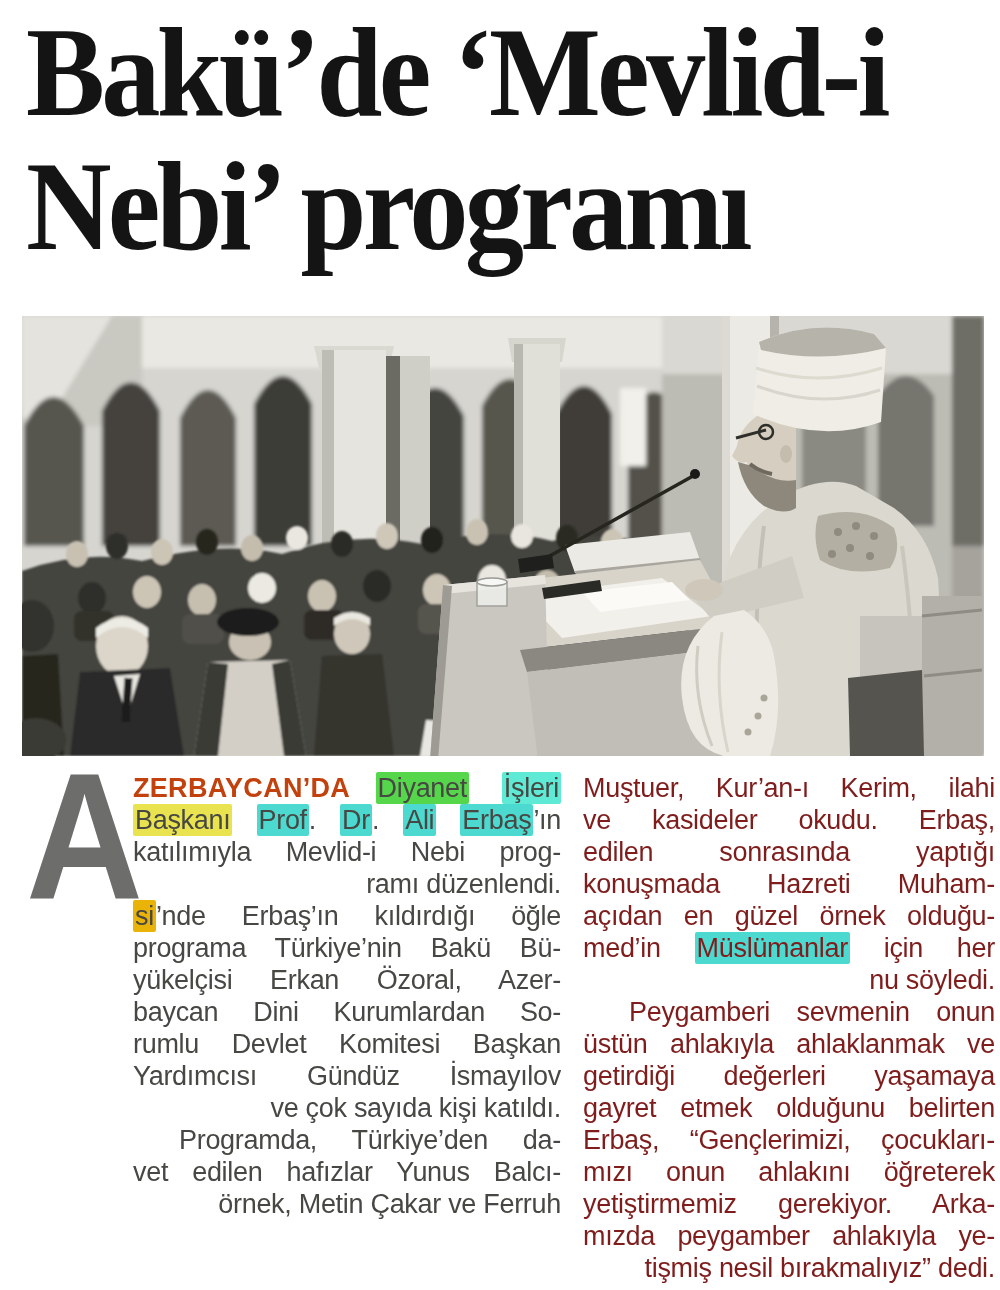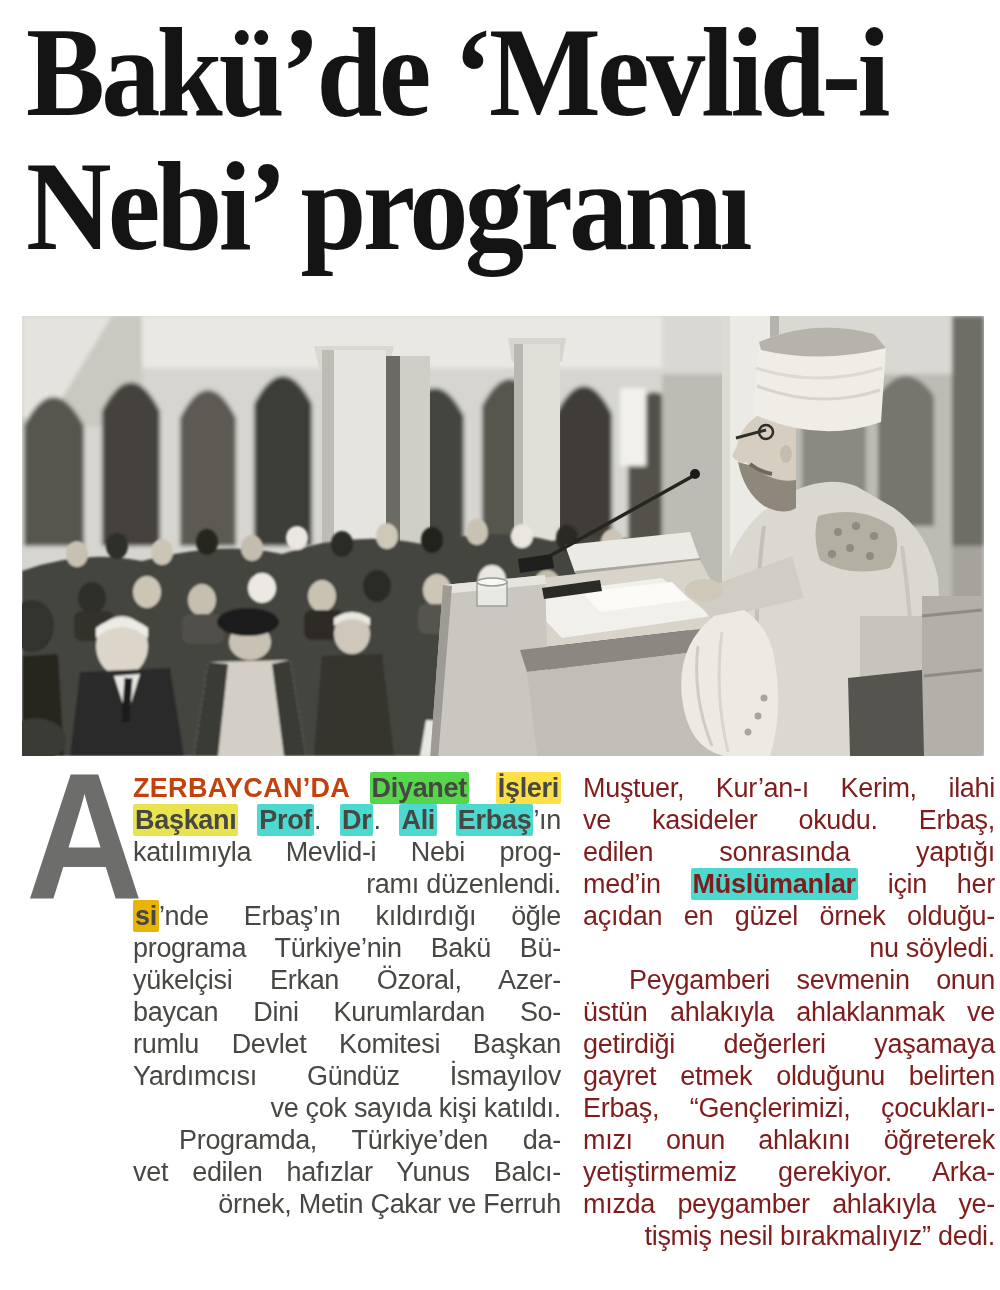--- a/index.html
+++ b/index.html
@@ -23,21 +23,21 @@
   .col{
     position:absolute;top:772px;color:#474743;
     font-size:27px;line-height:32px;letter-spacing:-0.3px;
   }
   .col1{left:133px;width:428px;}
   .col2{left:583px;width:412px;}
   .line{height:32px;text-align:right;}
   .line.j{text-align:justify;text-align-last:justify;}
   .line.indent{text-indent:46px;}
   .b{font-weight:700;color:#181818;letter-spacing:.3px;}
-  .hl{padding:1px 2px;border-radius:2px;font-weight:bold;}
+  .hl{padding:1px 2px;border-radius:2px;}
 </style>
 </head>
 <body>
 
 <div class="headline" style="color: rgb(20, 20, 20);">
   <div>Bakü’de ‘Mevlid-i</div>
   <div>Nebi’ programı</div>
 </div>
 
 <div class="photo-frame">
@@ -220,41 +220,42 @@
     <polygon points="826,362 900,354 902,440 828,440" fill="#55544f"></polygon>
     <line x1="900" y1="300" x2="960" y2="294" stroke="#8e8c84" stroke-width="3"></line>
     <line x1="902" y1="360" x2="960" y2="354" stroke="#8e8c84" stroke-width="3"></line>
   </g>
 </svg>
 </div>
 
 <div class="dropcap" style="color: rgb(109, 109, 107);">A</div>
 
 <div class="col col1" id="col1" style="color: rgb(71, 71, 67);">
-    <div class="line j"><span class="b" style="color: #c2410c;">ZERBAYCAN’DA </span><span class="hl" style="background-color: rgb(85, 214, 75);">Diyanet</span><span> </span><span class="hl" style="background-color: #fde047; margin-left: 7px;">İşleri</span></div>
+    <div class="line j"><span class="b" style="color: #c2410c;">ZERBAYCAN’DA </span><span class="hl" style="background-color: rgb(85, 214, 75);">Diyanet</span><span> </span><span class="hl" style="background-color: #5eead4; margin-left: 7px;">İşleri</span></div>
     <div class="line j"><span class="hl" style="background-color: rgb(232, 227, 79);">Başkanı</span><span> </span><span class="hl" style="background-color: rgb(76, 217, 207);">Prof</span><span>. </span><span class="hl" style="background-color: rgb(76, 217, 207);">Dr</span><span>. </span><span class="hl" style="background-color: rgb(76, 217, 207);">Ali</span><span> </span><span class="hl" style="background-color: rgb(76, 217, 207);">Erbaş</span><span>’ın</span></div>
     <div class="line j"><span>katılımıyla Mevlid-i Nebi prog-</span></div>
     <div class="line"><span>ramı düzenlendi.</span></div>
     <div class="line j"><span class="hl" style="background-color: #eab308;">si</span><span>’nde Erbaş’ın kıldırdığı öğle</span></div>
     <div class="line j"><span>programa Türkiye’nin Bakü Bü-</span></div>
     <div class="line j"><span>yükelçisi Erkan Özoral, Azer-</span></div>
     <div class="line j"><span>baycan Dini Kurumlardan So-</span></div>
     <div class="line j"><span>rumlu Devlet Komitesi Başkan</span></div>
     <div class="line j"><span>Yardımcısı Gündüz İsmayılov</span></div>
     <div class="line"><span>ve çok sayıda kişi katıldı.</span></div>
     <div class="line j indent"><span>Programda, Türkiye’den da-</span></div>
     <div class="line j"><span>vet edilen hafızlar Yunus Balcı-</span></div>
     <div class="line"><span>örnek, Metin Çakar ve Ferruh</span></div>
   </div>
 <div class="col col2" id="col2" style="color: #7f1d1d;">
     <div class="line j"><span>Muştuer, Kur’an-ı Kerim, ilahi</span></div>
     <div class="line j"><span>ve kasideler okudu. Erbaş,</span></div>
     <div class="line j"><span>edilen sonrasında yaptığı</span></div>
+    <div class="line j"><span>konuşmada Hazreti Muham-</span></div>
+    <div class="line j"><span>açıdan en güzel örnek olduğu-</span></div>
     <div class="line j"><span>med’in </span><span class="hl" style="background-color: rgb(76, 217, 207);">Müslümanlar</span><span> için her</span></div>
-    <div class="line j"><span>açıdan en güzel örnek olduğu-</span></div>
     <div class="line"><span>nu söyledi.</span></div>
     <div class="line j indent"><span>Peygamberi sevmenin onun</span></div>
     <div class="line j"><span>üstün ahlakıyla ahlaklanmak ve</span></div>
     <div class="line j"><span>getirdiği değerleri yaşamaya</span></div>
     <div class="line j"><span>gayret etmek olduğunu belirten</span></div>
     <div class="line j"><span>Erbaş, “Gençlerimizi, çocukları-</span></div>
     <div class="line j"><span>mızı onun ahlakını öğreterek</span></div>
     <div class="line j"><span>yetiştirmemiz gerekiyor. Arka-</span></div>
     <div class="line j"><span>mızda peygamber ahlakıyla ye-</span></div>
     <div class="line"><span>tişmiş nesil bırakmalıyız” dedi.</span></div>

